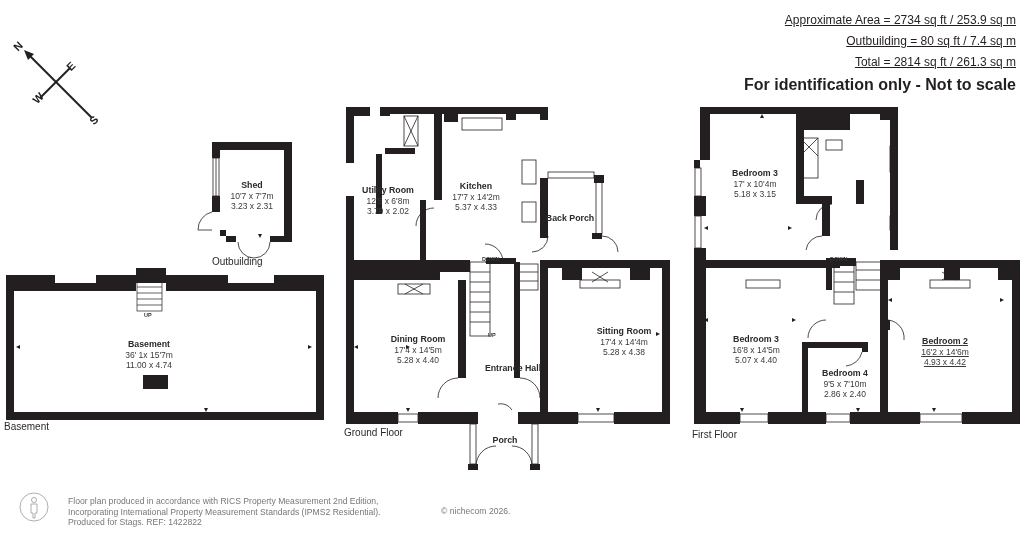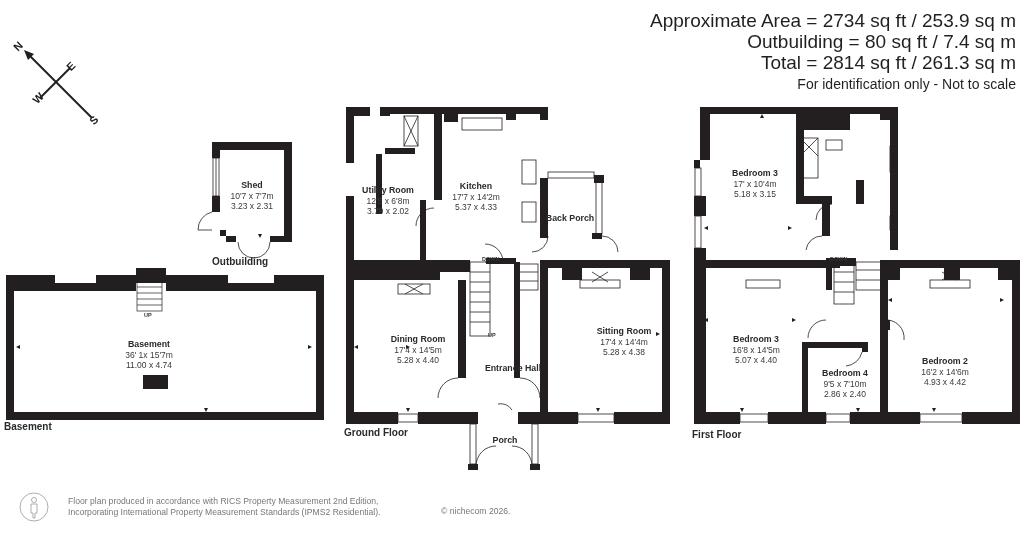--- a/index.html
+++ b/index.html
@@ -1,24 +1,24 @@
 <!DOCTYPE html>
 <html><head>
 <meta charset="utf-8">
 <style>
   html,body{margin:0;padding:0;background:#ffffff;}
   body{width:1024px;height:545px;position:relative;overflow:hidden;font-family:"Liberation Sans",sans-serif;color:#231f20;}
   .abs{position:absolute;}
   svg{position:absolute;left:0;top:0;}
   .area{right:8px;text-align:right;color:#231f20;}
-  .area .line{font-size:19px;line-height:21px;}
-  .area .note{font-size:14px;margin-top:3px;}
+  .area .line{font-size:12px;line-height:21px;text-decoration:underline;}
+  .area .note{font-size:16px;margin-top:3px;font-weight:bold;}
   .room{position:absolute;text-align:center;font-size:8.5px;line-height:10.5px;color:#3a3a3a;transform:translateX(-50%);white-space:nowrap;}
   .room .nm{font-weight:bold;color:#2a2a2a;font-size:8.8px;}
-  .floor-label{position:absolute;font-weight:bold;font-size:10px;color:#2a2a2a;}
+  .floor-label{position:absolute;font-weight:normal;font-size:10px;color:#2a2a2a;}
   .stair-lbl{position:absolute;font-size:5.5px;font-weight:bold;color:#333;}
   .compass-lbl{position:absolute;font-weight:bold;font-size:11px;color:#231f20;}
   .footer{left:68px;top:496px;font-size:8.6px;line-height:10.6px;color:#777;}
   .copy{left:400px;top:506px;font-size:8.6px;color:#777;padding-left:41px;}
 </style>
 </head>
 <body>
 
 <svg width="1024" height="545" viewBox="0 0 1024 545">
   <g fill="#231f20" stroke="none">
@@ -277,24 +277,25 @@
 <div class="room" style="left:756px;top:334px;">
   <div class="nm">Bedroom 3</div>
   <div>16'8 x 14'5m</div>
   <div>5.07 x 4.40</div>
 </div>
 <div class="room" style="left:845px;top:368px;">
   <div class="nm">Bedroom 4</div>
   <div>9'5 x 7'10m</div>
   <div>2.86 x 2.40</div>
 </div>
-<div class="room" style="left:945px;top:356px;">
+<div class="room" style="left:945px;top:336px;text-decoration:underline;">
   <div class="nm">Bedroom 2</div>
   <div>16'2 x 14'6m</div>
   <div>4.93 x 4.42</div>
 </div>
 <div class="floor-label" style="left:692px;top:429px;">First Floor</div>
 
 <div class="abs footer">
   <div>Floor plan produced in accordance with RICS Property Measurement 2nd Edition,</div>
   <div>Incorporating International Property Measurement Standards (IPMS2 Residential).</div>
+  <div>Produced for Stags.   REF: 1422822</div>
 </div>
 <div class="abs copy">© nichecom 2026.</div>
 
 </body></html>

